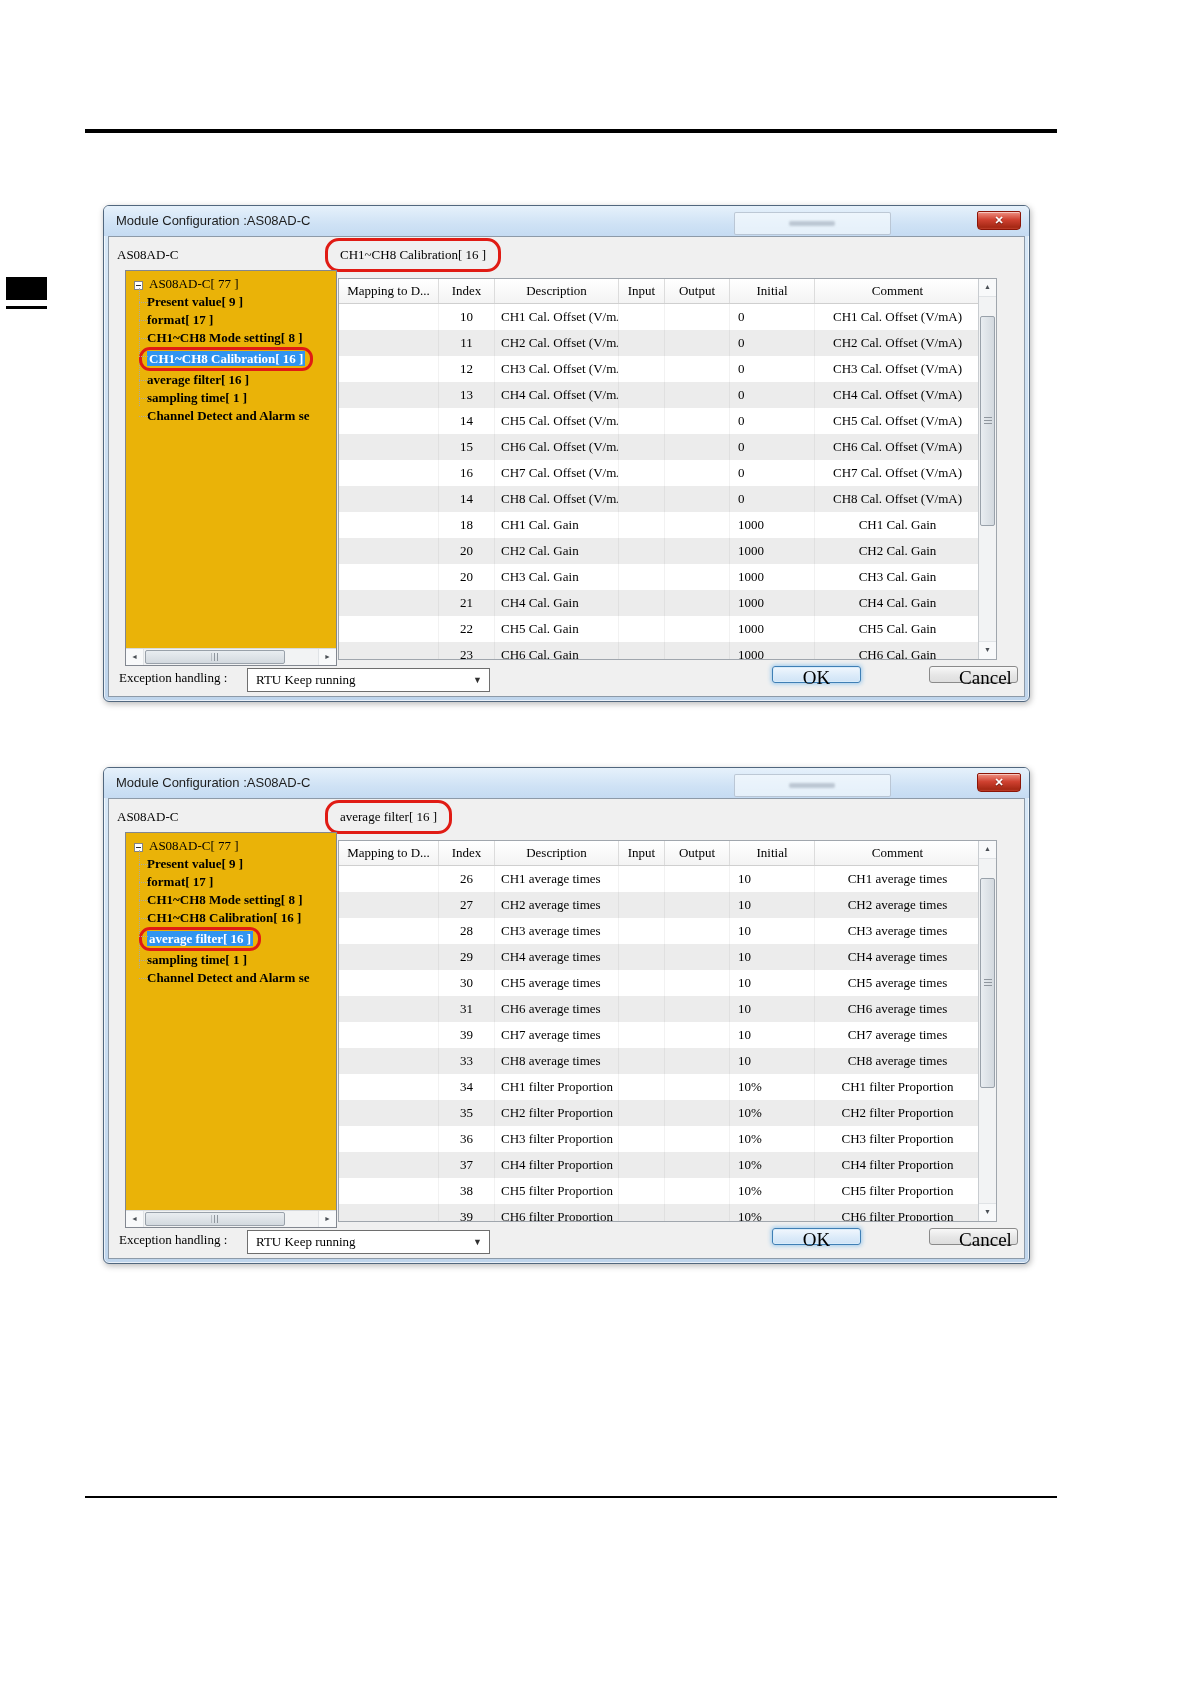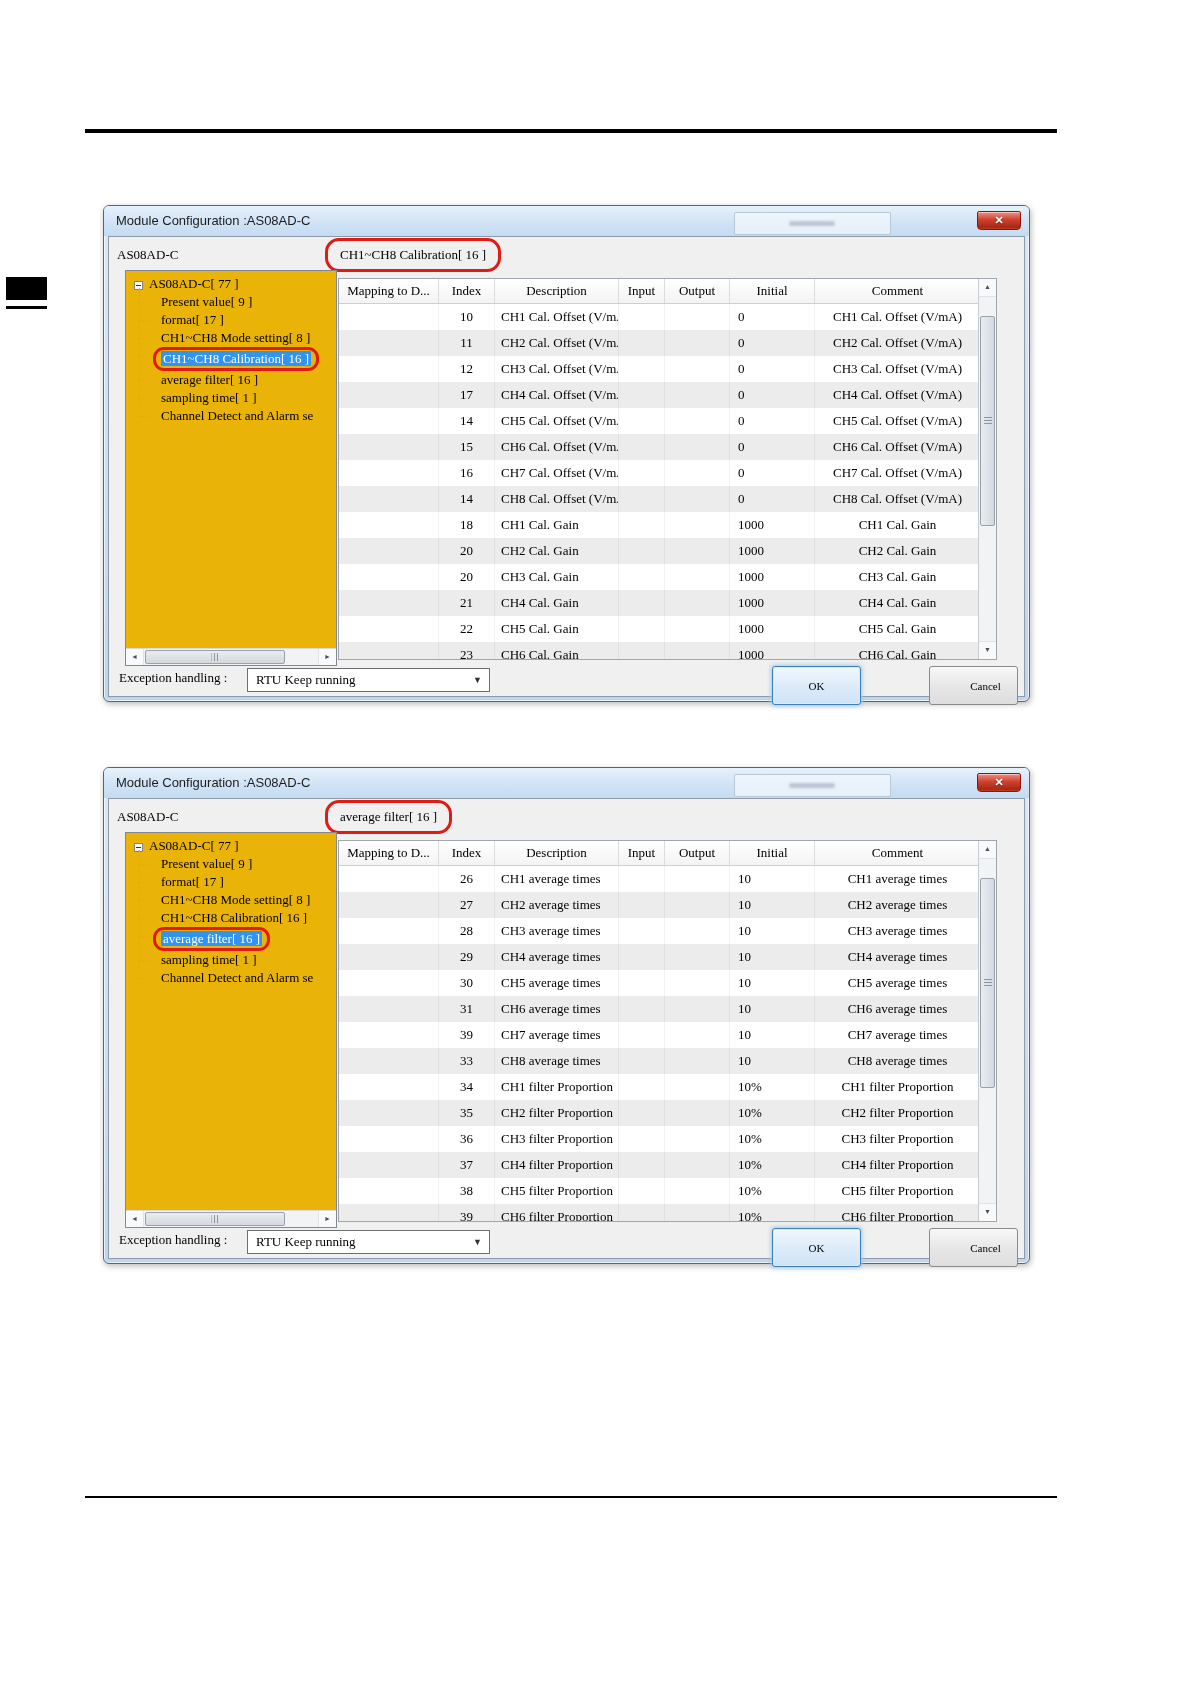--- a/index.html
+++ b/index.html
@@ -43,21 +43,21 @@
   .tree-panel{position:absolute;left:8px;top:33px;width:212px;height:396px;box-sizing:border-box;
          background:#eab308;border:1px solid #828790;overflow:hidden;margin-left:8px;}
   .tree-root{position:relative;margin-top:4px;padding-left:8px;line-height:18px;font-size:13px;
          white-space:nowrap;}
   .expander{display:inline-block;width:9px;height:9px;box-sizing:border-box;border:1px solid #848484;
          background:#fff;position:relative;margin-right:6px;vertical-align:middle;}
   .expander::after{content:"";position:absolute;left:1px;right:1px;top:3px;border-top:1px solid #333;}
   .tree-items{position:relative;}
   .tree-items::before{content:"";position:absolute;left:13px;top:-5px;height:118px;
          border-left:1px dotted #a8a8a8;}
-  .tree-item{position:relative;padding-left:35px;line-height:18px;font-size:13px;white-space:nowrap;}
+  .tree-item{position:relative;padding-left:21px;line-height:18px;font-size:13px;white-space:nowrap;font-weight:bold;}
   .tree-item::before{content:"";position:absolute;left:13px;top:9px;width:9px;
          border-top:1px dotted #a8a8a8;}
   .sel{background:var(--selection-blue);color:#fff;padding:0 2px;}
   .circled{display:inline-block;border:3px solid var(--annotation-red);border-radius:11px;
          padding:0 5px;margin-left:-8px;line-height:18px;}
   .hscroll{position:absolute;left:0;right:0;bottom:0;height:16px;background:#f2f3f4;
          border-top:1px solid #d7dadd;}
   .harrow{position:absolute;top:0;bottom:0;width:17px;background:#f8f9fa;color:#4a4f55;
          font-size:7px;text-align:center;line-height:15px;font-family:"Liberation Sans",sans-serif;}
   .harrow.left{left:0;border-right:1px solid #e0e3e6;}
@@ -100,22 +100,22 @@
          transform:translate(-50%,-50%);
          background:repeating-linear-gradient(to bottom,#8f969e 0 1px,transparent 1px 3px);}
 
   
   .footer{position:absolute;left:0;right:0;top:429px;height:28px;}
   .exc-label{position:absolute;left:10px;top:4px;font-size:13px;color:#000;}
   .combo{position:absolute;left:138px;top:2px;width:243px;height:24px;box-sizing:border-box;
          background:#fff;border:1px solid #6e6e6e;padding-left:30px;}
   .combo-text{position:absolute;left:8px;top:0;line-height:22px;font-size:13px;color:#000;}
   .combo-arrow{position:absolute;right:7px;top:0;line-height:22px;font-size:9px;color:#303030;}
-  .btn{position:absolute;top:0;width:89px;height:39px;box-sizing:border-box;border-radius:3px;
-         font-family:"Liberation Serif",serif;font-size:11px;color:#000;padding:0;cursor:pointer;}
+  .btn{position:absolute;top:0;width:89px;height:17px;box-sizing:border-box;border-radius:3px;
+         font-family:"Liberation Serif",serif;font-size:19px;color:#000;padding:0;cursor:pointer;}
   .btn.ok{left:663px;border:1px solid #3f7fb5;
          background:linear-gradient(#f1f7fd,#dcebf9 55%,#cfe3f6);
          box-shadow:0 0 4px 1px #9cc9ec, inset 0 0 0 1px #d9ecfa;}
   .btn.cancel{left:820px;border:1px solid #8a8a8a;
          background:linear-gradient(#f8f8f8,#e6e6e6 55%,#dedede);padding-left:24px;}
 </style>
 </head>
 <body>
 
 <div class="page">
@@ -185,21 +185,21 @@
               <span class="tcell col-map"></span>
               <span class="tcell col-idx">12</span>
               <span class="tcell col-desc">CH3 Cal. Offset (V/mA)</span>
               <span class="tcell col-in"></span>
               <span class="tcell col-out"></span>
               <span class="tcell col-init">0</span>
               <span class="tcell col-com">CH3 Cal. Offset (V/mA)</span>
             </div>
             <div class="trow alt">
               <span class="tcell col-map"></span>
-              <span class="tcell col-idx">17</span>
+              <span class="tcell col-idx">13</span>
               <span class="tcell col-desc">CH4 Cal. Offset (V/mA)</span>
               <span class="tcell col-in"></span>
               <span class="tcell col-out"></span>
               <span class="tcell col-init">0</span>
               <span class="tcell col-com">CH4 Cal. Offset (V/mA)</span>
             </div>
             <div class="trow">
               <span class="tcell col-map"></span>
               <span class="tcell col-idx">14</span>
               <span class="tcell col-desc">CH5 Cal. Offset (V/mA)</span>

